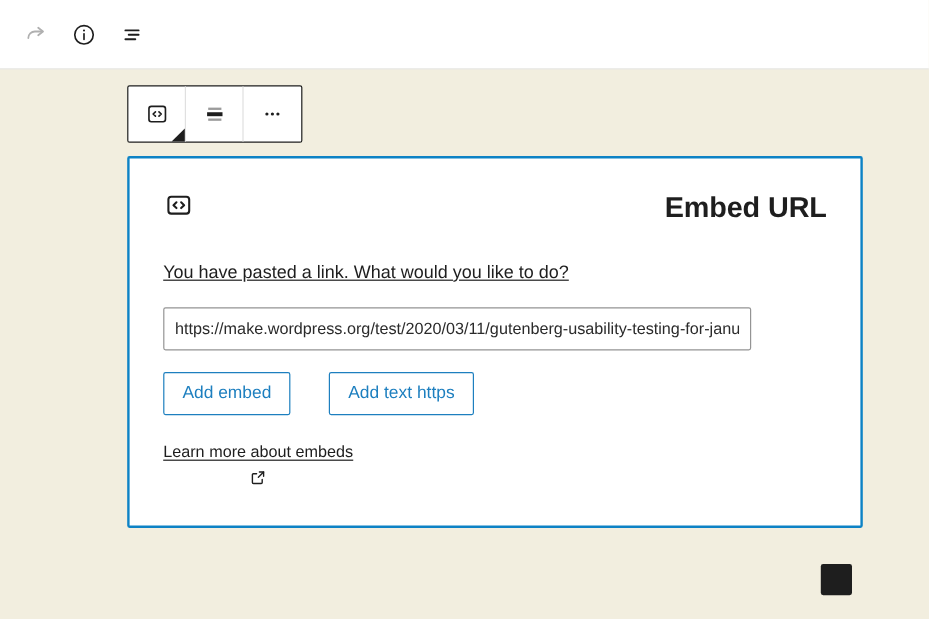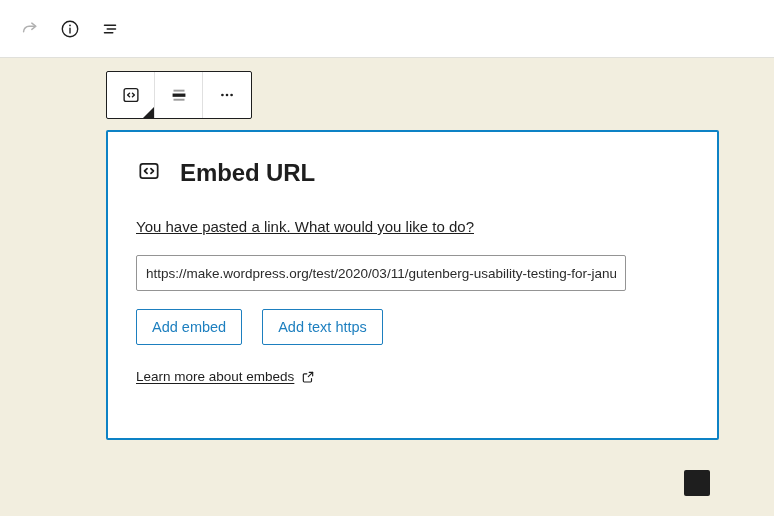--- a/index.html
+++ b/index.html
@@ -100,20 +100,21 @@
     border-radius: 2px;
   }
   .embed-inner {
     padding: 26px 28px 28px 28px;
   }
   .embed-head {
     display: flex;
     align-items: center;
     gap: 18px;
     margin-bottom: 28px;
+    justify-content: space-between;
   }
   .embed-head .label {
     font-size: 24px;
     font-weight: 700;
     color: #1e1e1e;
     letter-spacing: -0.1px;
     line-height: 1;
   }
   .embed-desc {
     font-size: 15px;
@@ -134,21 +135,21 @@
     border: 1px solid #949494;
     border-radius: 2px;
     outline: none;
     margin-bottom: 18px;
     white-space: nowrap;
     overflow: hidden;
     text-overflow: clip;
   }
   .btn-row {
     display: flex;
-    gap: 20px;
+    gap: 32px;
     margin-bottom: 22px;
     align-items: flex-end;
   }
   .embed-btn {
     height: 36px;
     padding: 0 15px;
     background: transparent;
     border: 1px solid #1d7fbf;
     border-radius: 2px;
     color: #1d7fbf;
@@ -162,20 +163,21 @@
   }
   .learn-link {
     display: inline-flex;
     align-items: center;
     gap: 7px;
     font-size: 13.5px;
     color: #1e1e1e;
     text-decoration: underline;
     text-underline-offset: 2px;
     cursor: pointer;
+    flex-direction: column;
   }
   .learn-link svg { display: block; }
 
   
   .corner-square {
     position: absolute;
     left: 684px;
     top: 412px;
     width: 26px;
     height: 26px;

